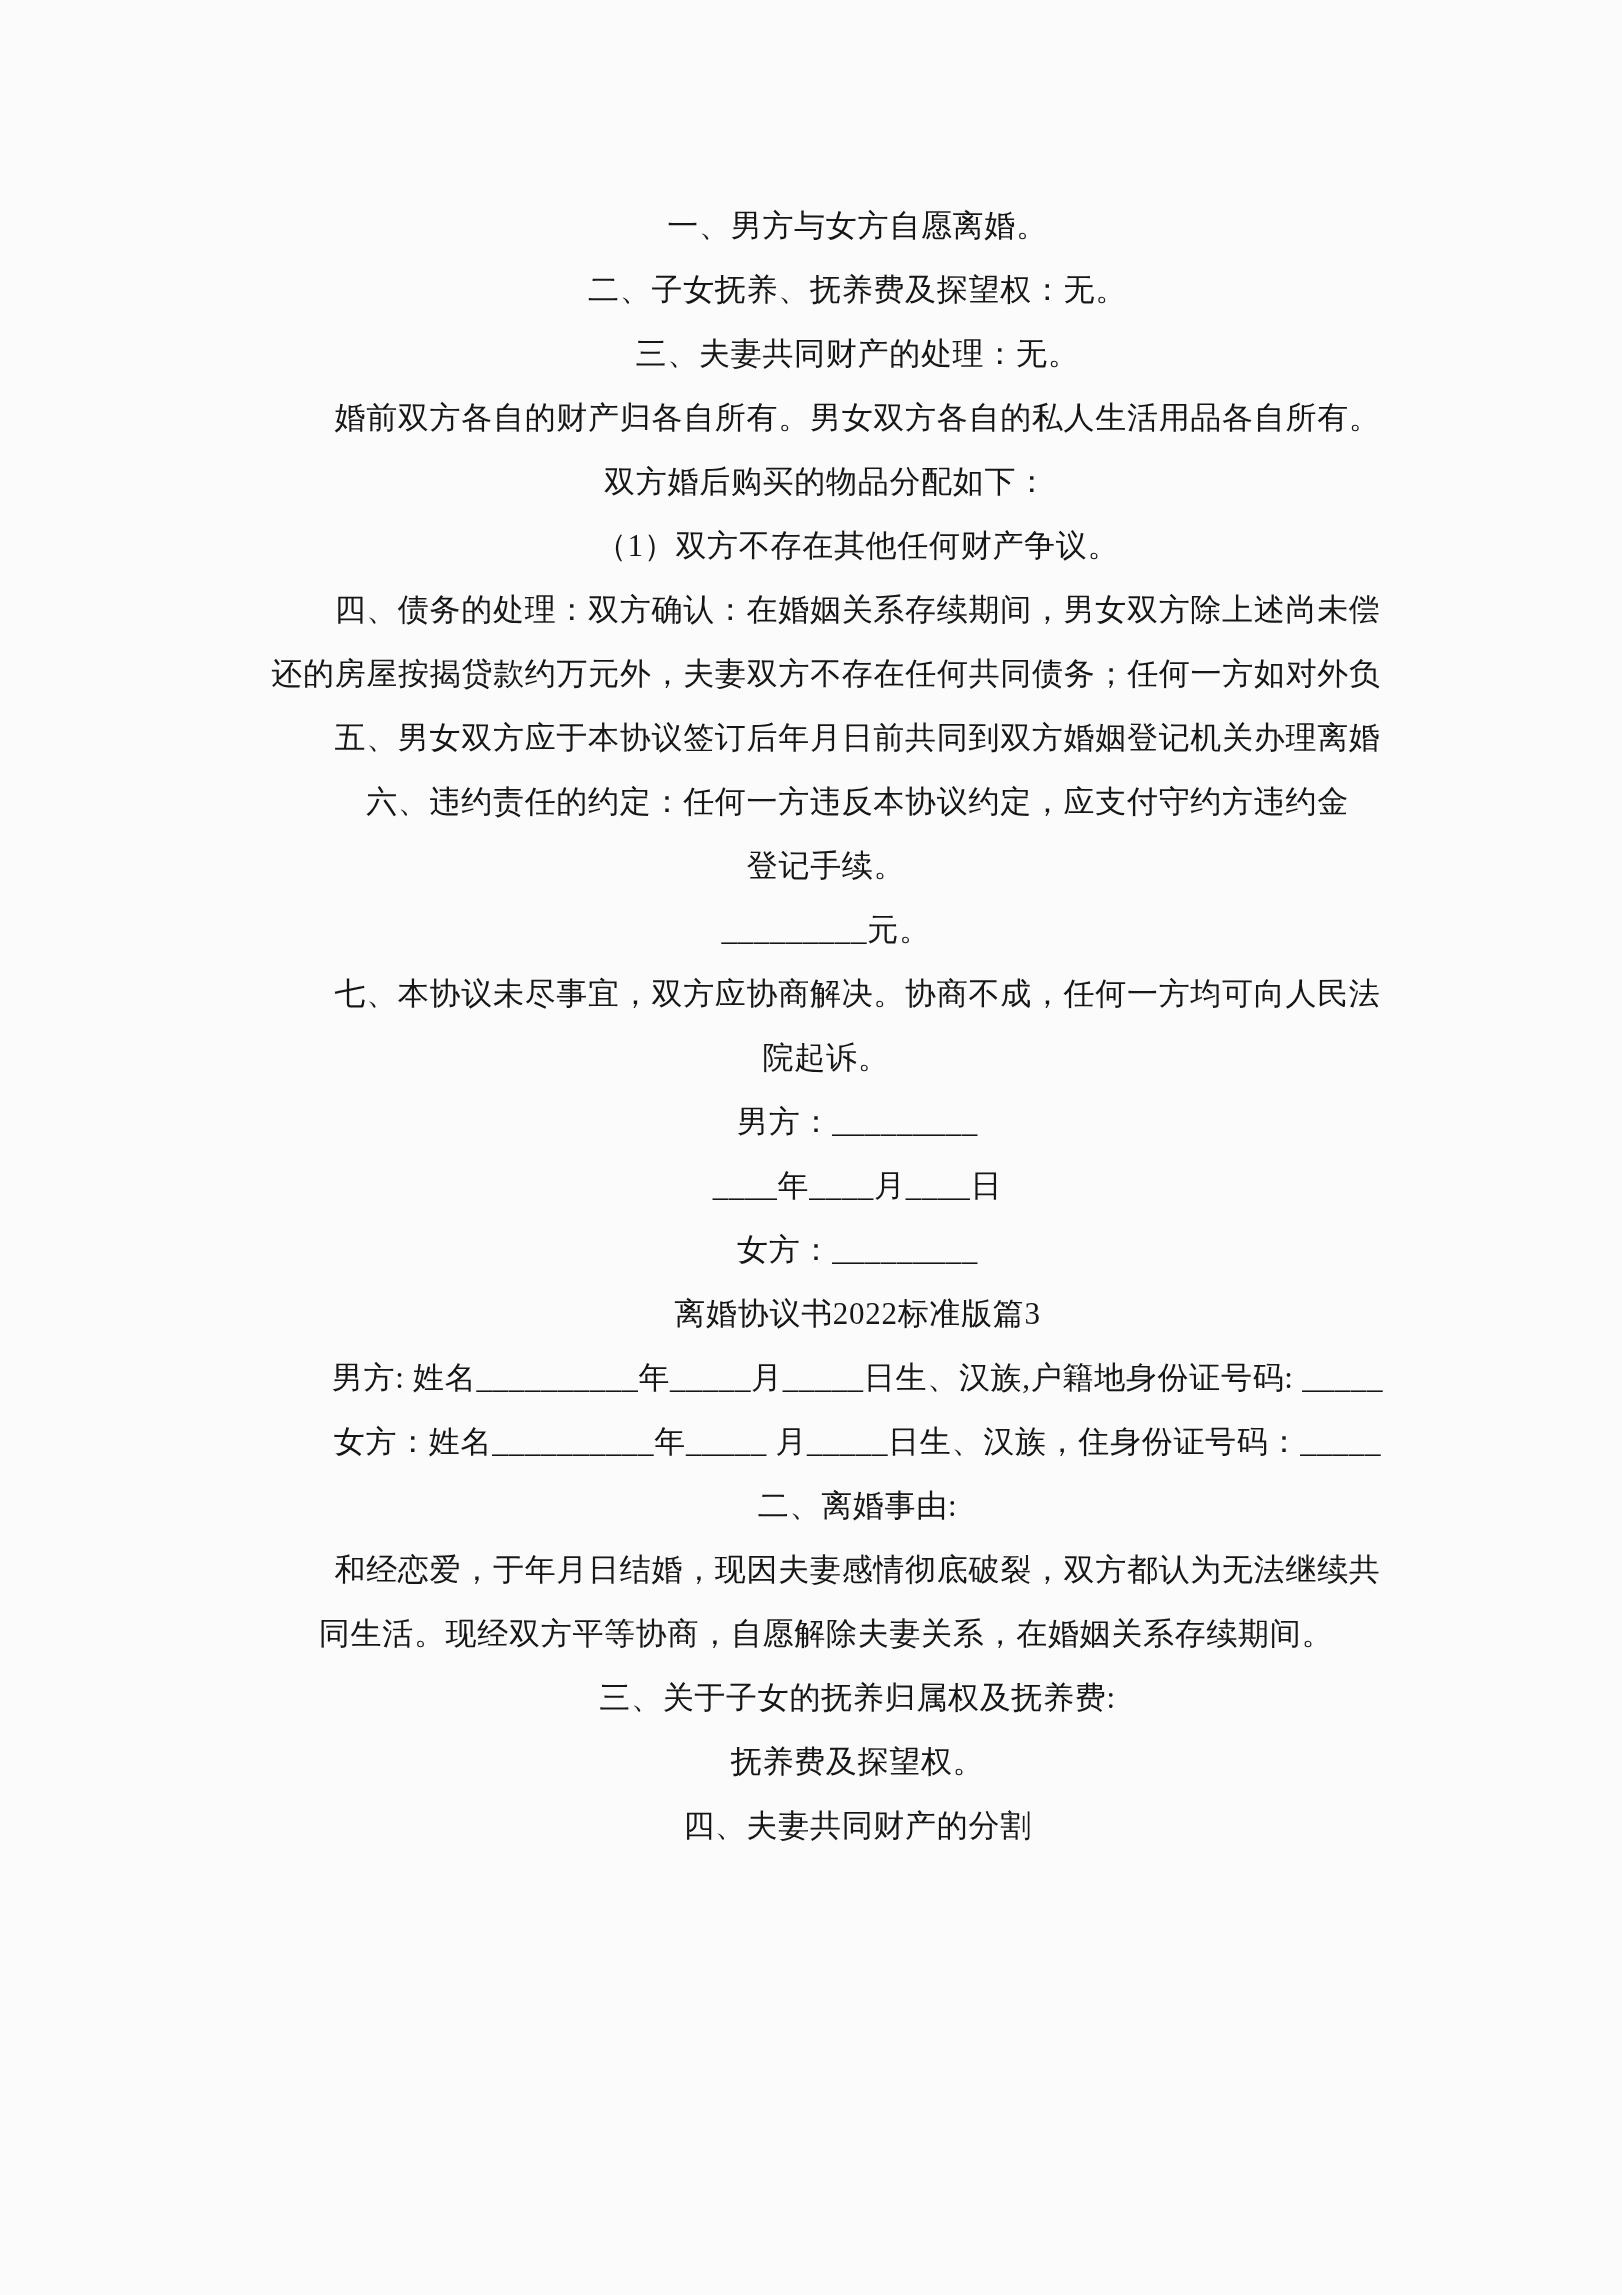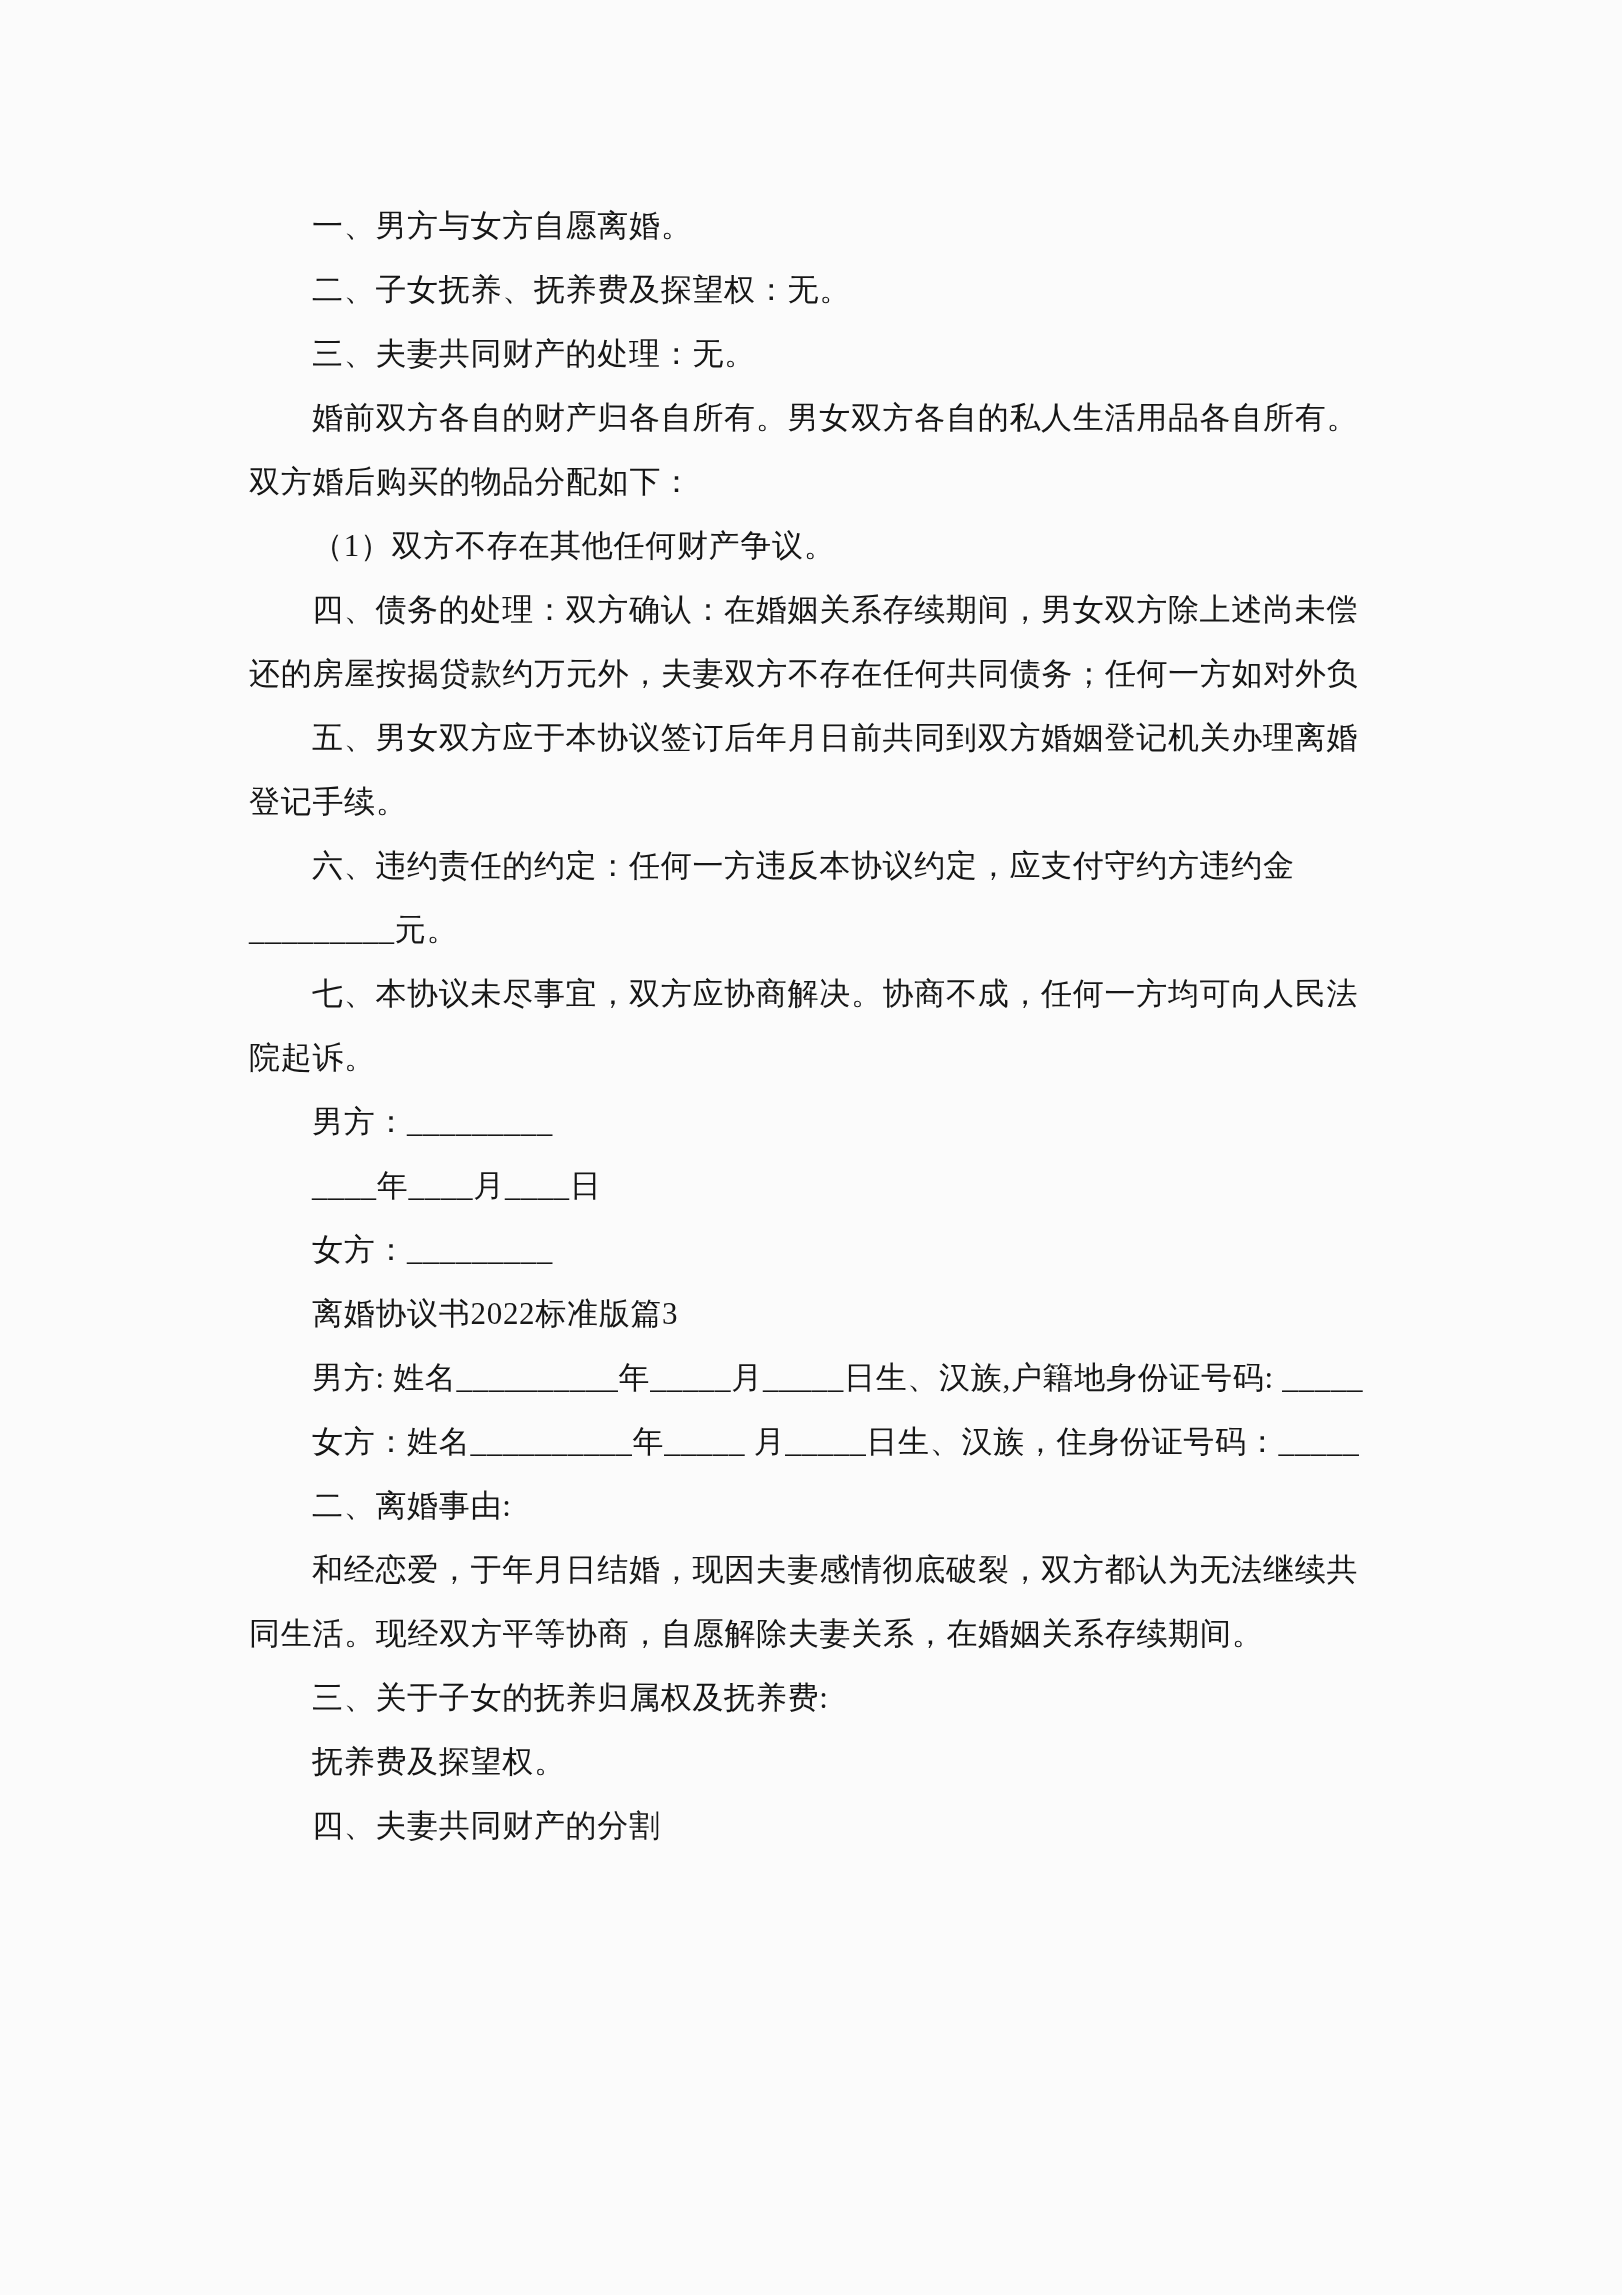--- a/index.html
+++ b/index.html
@@ -18,20 +18,21 @@
     color: #161616;
   }
   .doc {
     position: absolute;
     left: 249px;
     top: 194px;
     width: 1154px;
     font-size: 31px;
     line-height: 64px;
     letter-spacing: 0.7px;
+    text-align: center;
   }
   .line {
     height: 64px;
     white-space: nowrap;
   }
   .line.indent {
     padding-left: 63px;
   }
 </style>
 </head>
@@ -41,22 +42,22 @@
   <div class="doc" id="doc">
       <div class="line indent">一、男方与女方自愿离婚。</div>
       <div class="line indent">二、子女抚养、抚养费及探望权：无。</div>
       <div class="line indent">三、夫妻共同财产的处理：无。</div>
       <div class="line indent">婚前双方各自的财产归各自所有。男女双方各自的私人生活用品各自所有。</div>
       <div class="line">双方婚后购买的物品分配如下：</div>
       <div class="line indent">（1）双方不存在其他任何财产争议。</div>
       <div class="line indent">四、债务的处理：双方确认：在婚姻关系存续期间，男女双方除上述尚未偿</div>
       <div class="line">还的房屋按揭贷款约万元外，夫妻双方不存在任何共同债务；任何一方如对外负</div>
       <div class="line indent">五、男女双方应于本协议签订后年月日前共同到双方婚姻登记机关办理离婚</div>
+      <div class="line indent">六、违约责任的约定：任何一方违反本协议约定，应支付守约方违约金</div>
       <div class="line">登记手续。</div>
-      <div class="line indent">六、违约责任的约定：任何一方违反本协议约定，应支付守约方违约金</div>
       <div class="line">_________元。</div>
       <div class="line indent">七、本协议未尽事宜，双方应协商解决。协商不成，任何一方均可向人民法</div>
       <div class="line">院起诉。</div>
       <div class="line indent">男方：_________</div>
       <div class="line indent">____年____月____日</div>
       <div class="line indent">女方：_________</div>
       <div class="line indent">离婚协议书2022标准版篇3</div>
       <div class="line indent">男方: 姓名__________年_____月_____日生、汉族,户籍地身份证号码: _____</div>
       <div class="line indent">女方：姓名__________年_____ 月_____日生、汉族，住身份证号码：_____</div>
       <div class="line indent">二、离婚事由:</div>

